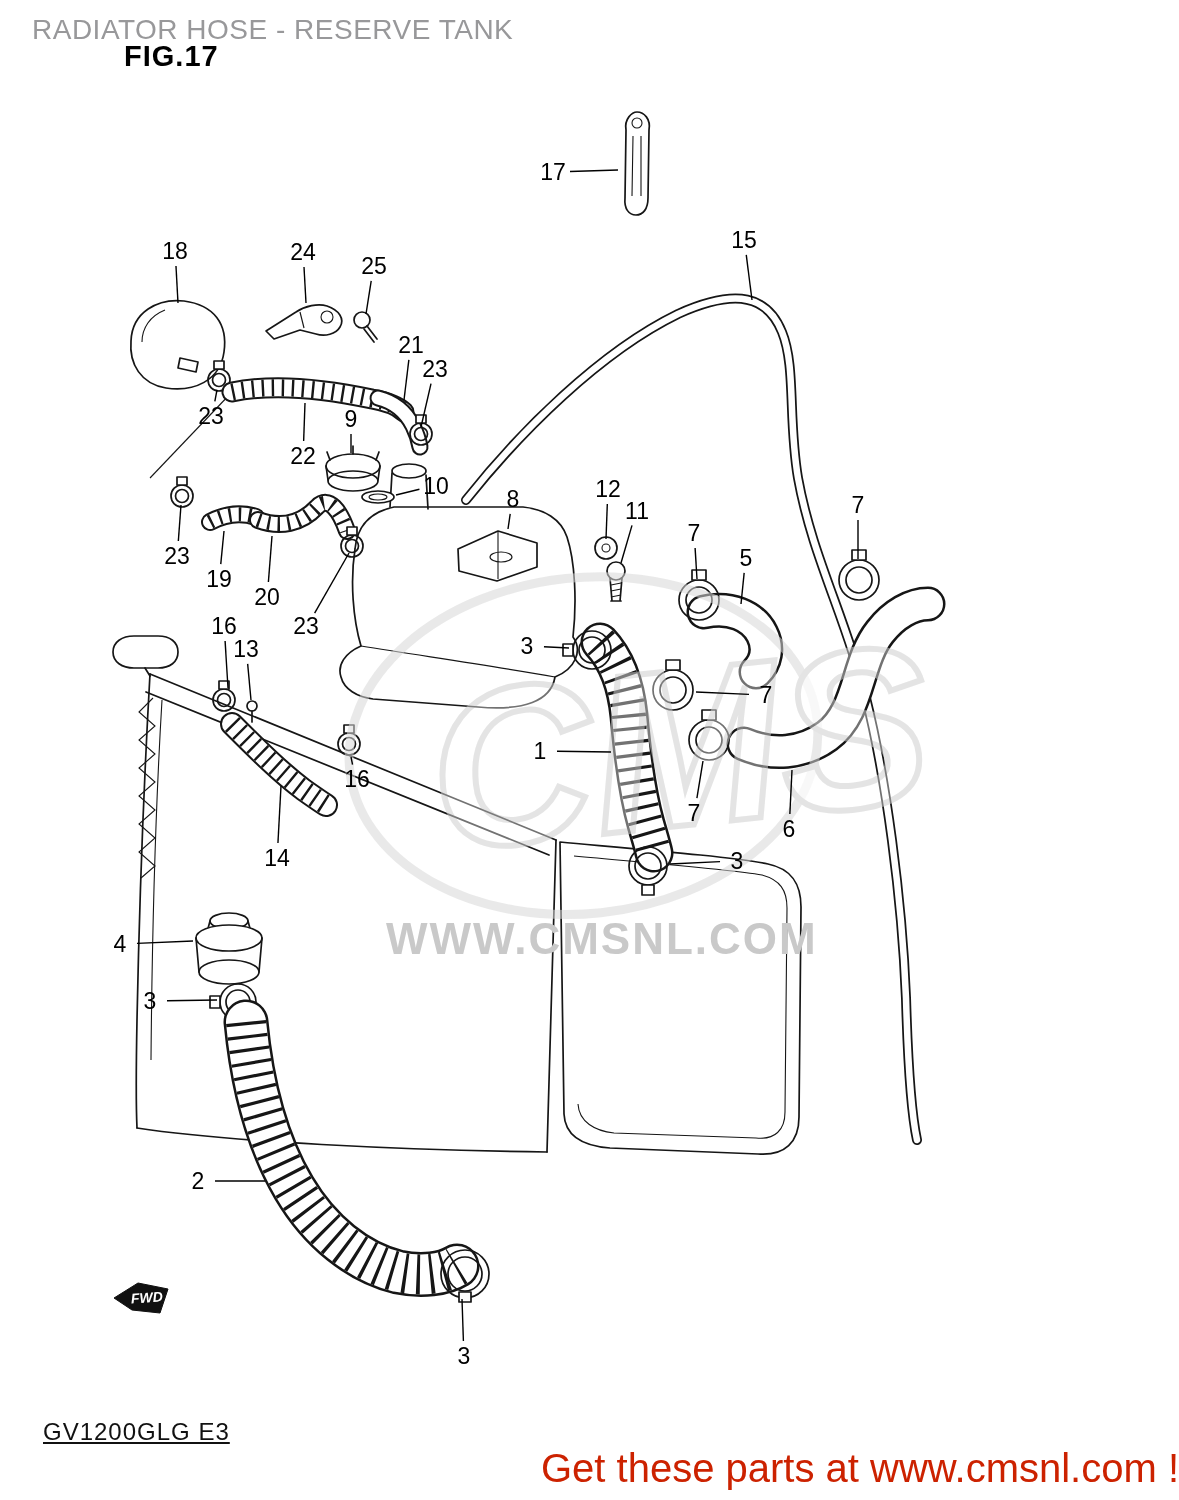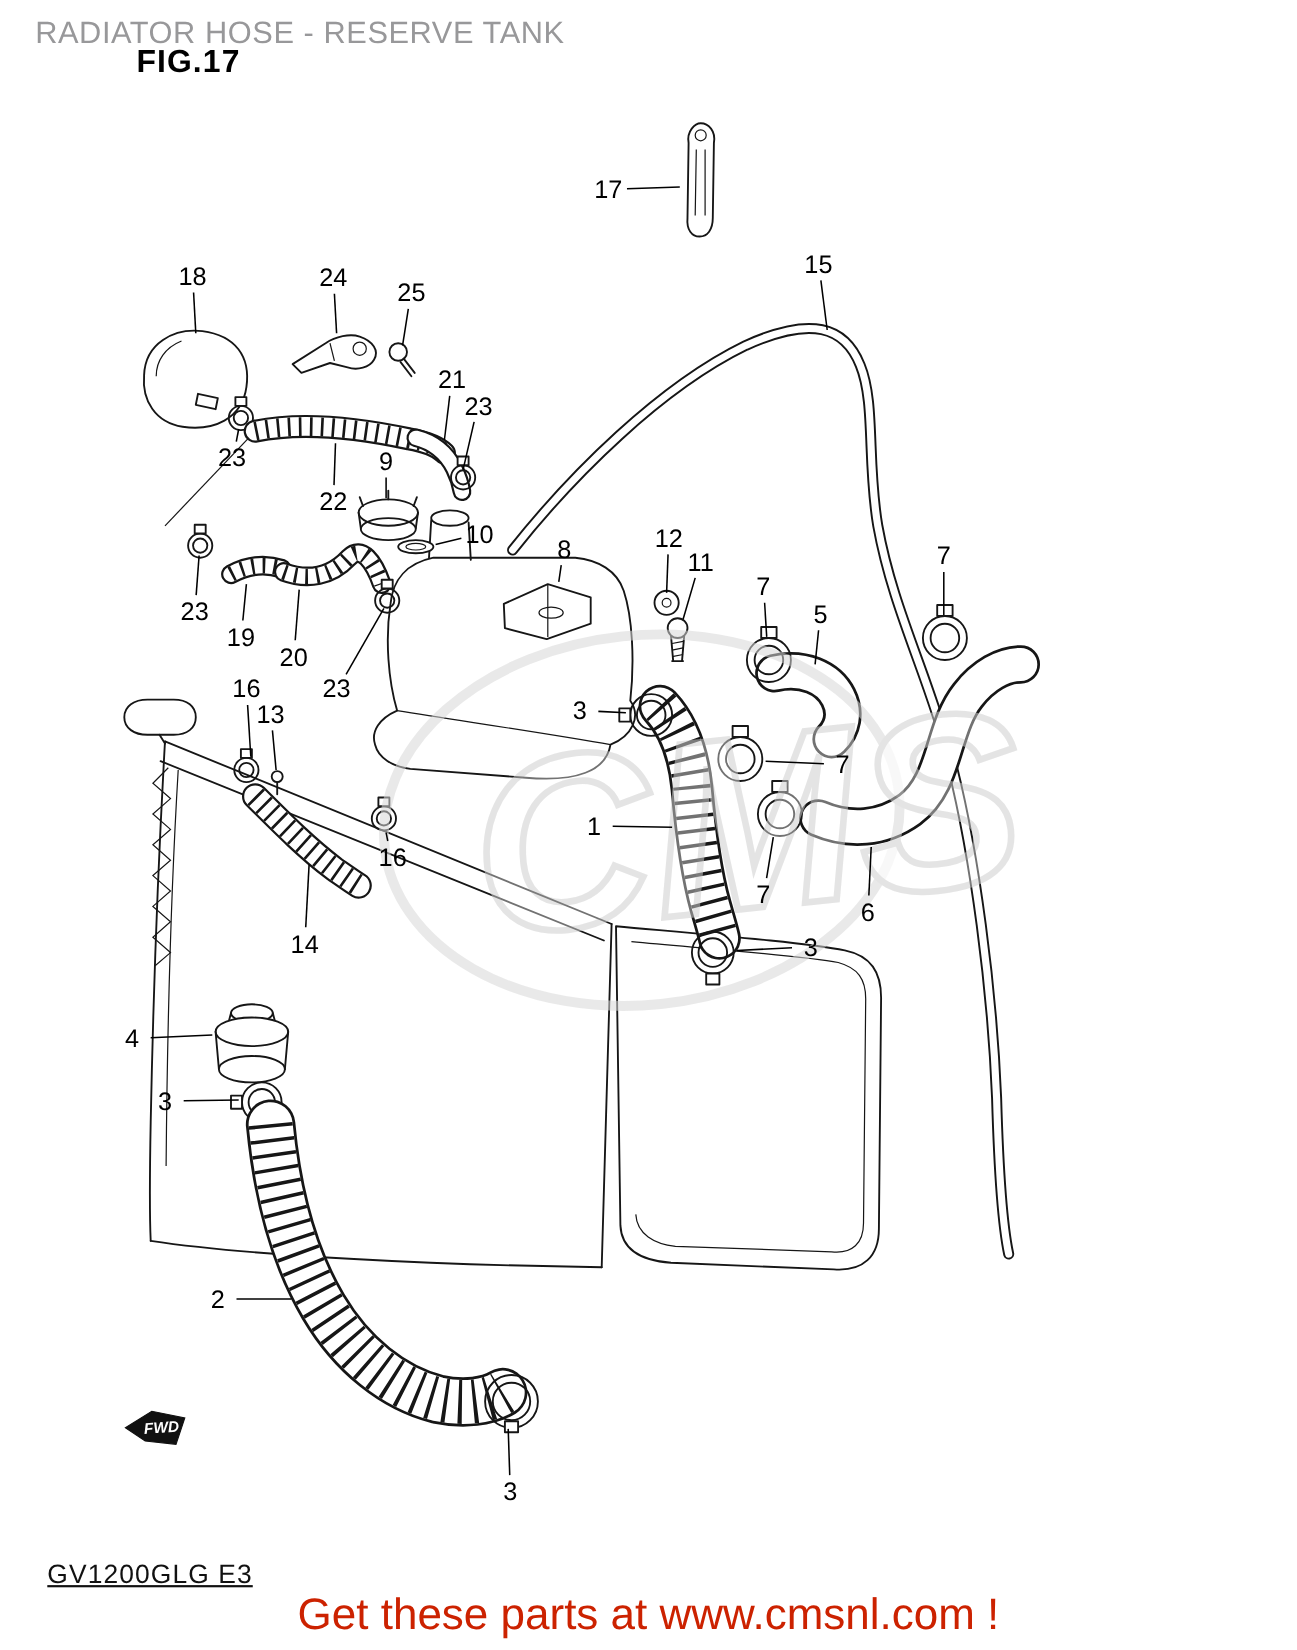--- a/index.html
+++ b/index.html
@@ -1,21 +1,21 @@
 <!DOCTYPE html>
 <html><head>
 <meta charset="utf-8">
 <style>
   html,body{margin:0;padding:0;background:#fff;}
   .stage{position:relative;width:1179px;height:1500px;background:#fff;overflow:hidden;
          font-family:"Liberation Sans",sans-serif;}
   .hdr-title{position:absolute;left:20px;top:14px;font-size:28px;color:#98989a;letter-spacing:.5px;white-space:nowrap;margin-left:12px;}
   .fig-label{position:absolute;left:124px;top:40px;font-size:29px;font-weight:bold;color:#000;letter-spacing:1px;}
   .model-code{position:absolute;left:43px;top:1418px;font-size:24px;color:#111;letter-spacing:1px;text-decoration:underline;}
-  .promo{position:absolute;left:0;right:0;top:1446px;text-align:center;font-size:40px;color:#cc2200;}
+  .promo{position:absolute;left:0;right:0;top:1446px;text-align:right;font-size:40px;color:#cc2200;}
   .wm-text{position:absolute;left:386px;top:914px;font-size:44px;font-weight:bold;color:#c9c9c9;letter-spacing:2px;white-space:nowrap;}
   svg.layer{position:absolute;left:0;top:0;width:1179px;height:1500px;}
   .nopt{pointer-events:none;}
   .callout{font-family:"Liberation Sans",sans-serif;font-size:23px;fill:#000;text-anchor:middle;dominant-baseline:central;}
   .leader{stroke:#000;stroke-width:1.4;}
   .oL{fill:none;stroke:#161616;stroke-width:1.7;stroke-linecap:round;stroke-linejoin:round;}
   .oT{fill:none;stroke:#161616;stroke-width:1.1;}
   .oW{fill:#fff;stroke:#161616;stroke-width:1.7;stroke-linejoin:round;}
   .ho{fill:none;stroke:#161616;stroke-linecap:round;}
   .hf{fill:none;stroke:#fff;stroke-linecap:round;}
@@ -256,20 +256,21 @@
       <text class="fwd-text" x="131" y="1303" transform="rotate(-4 140 1300)">FWD</text>
     </g>
   </svg>
 
   <svg class="layer nopt" viewBox="0 0 1179 1500">
     <g opacity="0.55" transform="rotate(-6 590 760)">
       <ellipse cx="585" cy="745" rx="235" ry="168" fill="none" stroke="#d8d8d8" stroke-width="9"></ellipse>
       <text class="wm-logo-text" x="430" y="835">CMS</text>
     </g>
   </svg>
+  <div class="wm-text">WWW.CMSNL.COM</div>
 
   <svg id="callout-layer" class="layer nopt" viewBox="0 0 1179 1500">
       <line x1="569.9919583723031" y1="171.5386798631954" x2="618" y2="170" class="leader"></line>
       <text x="553" y="172" class="callout">17</text>
       <line x1="175.9791410966434" y1="265.97509912513414" x2="178" y2="303" class="leader"></line>
       <text x="175" y="251" class="callout">18</text>
       <line x1="303.998274373175" y1="266.9741155976249" x2="306" y2="303" class="leader"></line>
       <text x="303" y="252" class="callout">24</text>
       <line x1="371.20521721580894" y1="280.7959088574822" x2="366" y2="314" class="leader"></line>
       <text x="374" y="266" class="callout">25</text>

